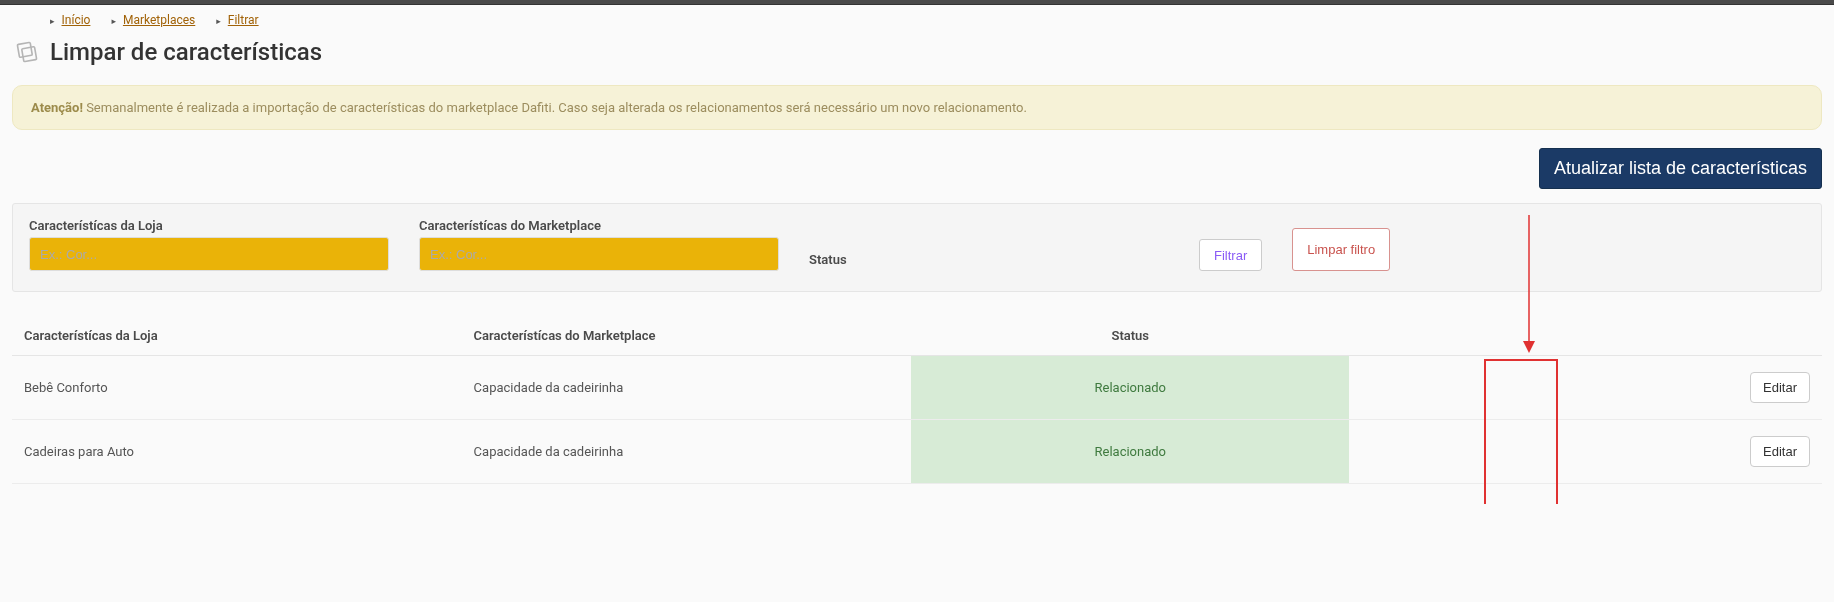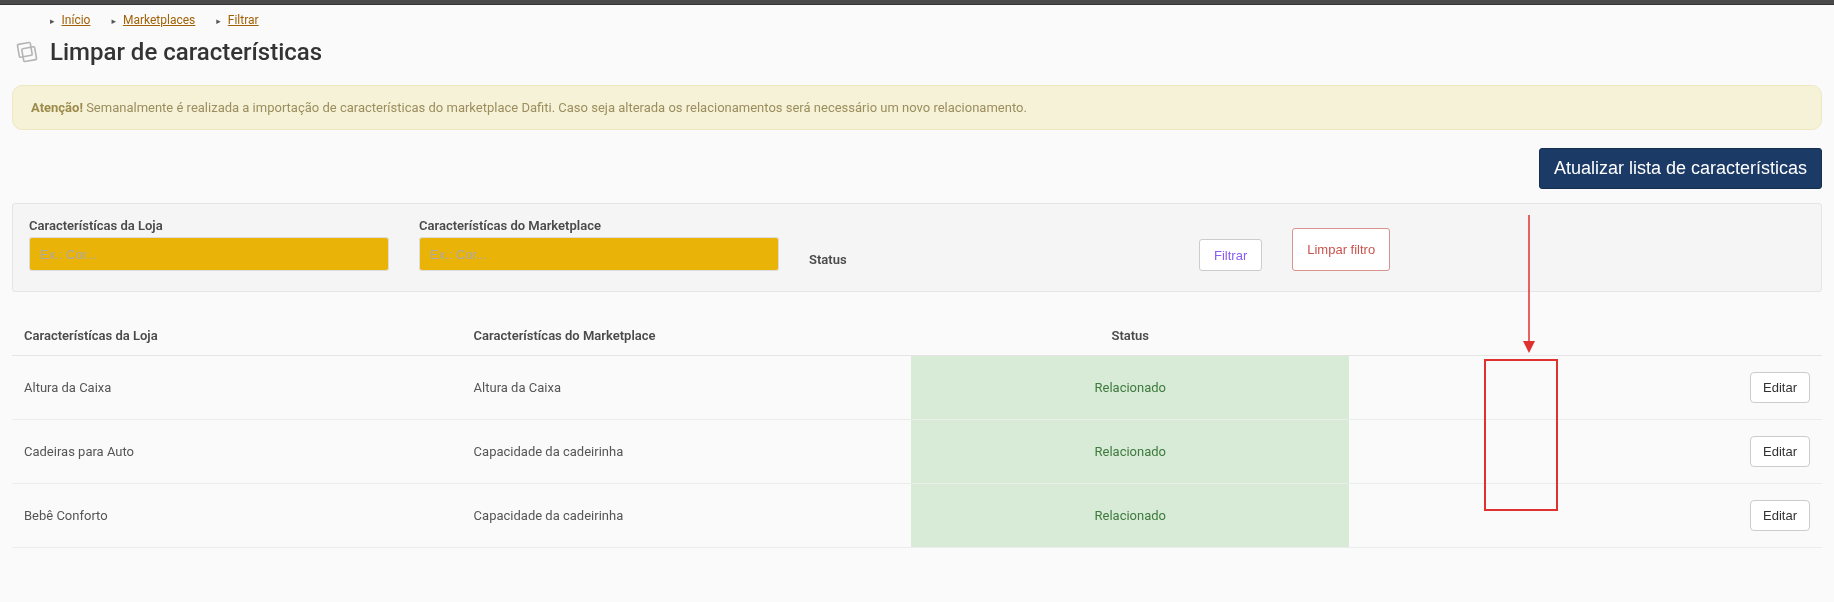--- a/index.html
+++ b/index.html
@@ -282,41 +282,34 @@
       <thead>
         <tr>
           <th class="col-store">Característícas da Loja</th>
           <th class="col-market">Característícas do Marketplace</th>
           <th style="text-align:center;">Status</th>
           <th class="col-empty-after-status"></th>
           <th></th>
         </tr>
       </thead>
       <tbody id="table-body">
-      <tr>
-            <td>Altura da Caixa</td>
-            <td>Altura da Caixa</td>
+          <tr>
+            <td>Bebê Conforto</td>
+            <td>Capacidade da cadeirinha</td>
             <td class="status-cell">Relacionado</td>
             <td></td>
             <td class="action-cell"><button class="btn-edit">Editar</button></td>
           </tr>
           <tr>
             <td>Cadeiras para Auto</td>
             <td>Capacidade da cadeirinha</td>
             <td class="status-cell">Relacionado</td>
             <td></td>
             <td class="action-cell"><button class="btn-edit">Editar</button></td>
           </tr>
-          <tr>
-            <td>Bebê Conforto</td>
-            <td>Capacidade da cadeirinha</td>
-            <td class="status-cell">Relacionado</td>
-            <td></td>
-            <td class="action-cell"><button class="btn-edit">Editar</button></td>
-          </tr>
         </tbody>
     </table>
   </div>
 
   <svg class="annotation-arrow" style="left:1514px; top:215px;" width="30" height="145">
     <defs>
       <marker id="arrowhead" markerWidth="8" markerHeight="8" refX="4" refY="4" orient="auto">
         <path d="M0,0 L8,4 L0,8 Z" fill="#e03131"></path>
       </marker>
     </defs>

